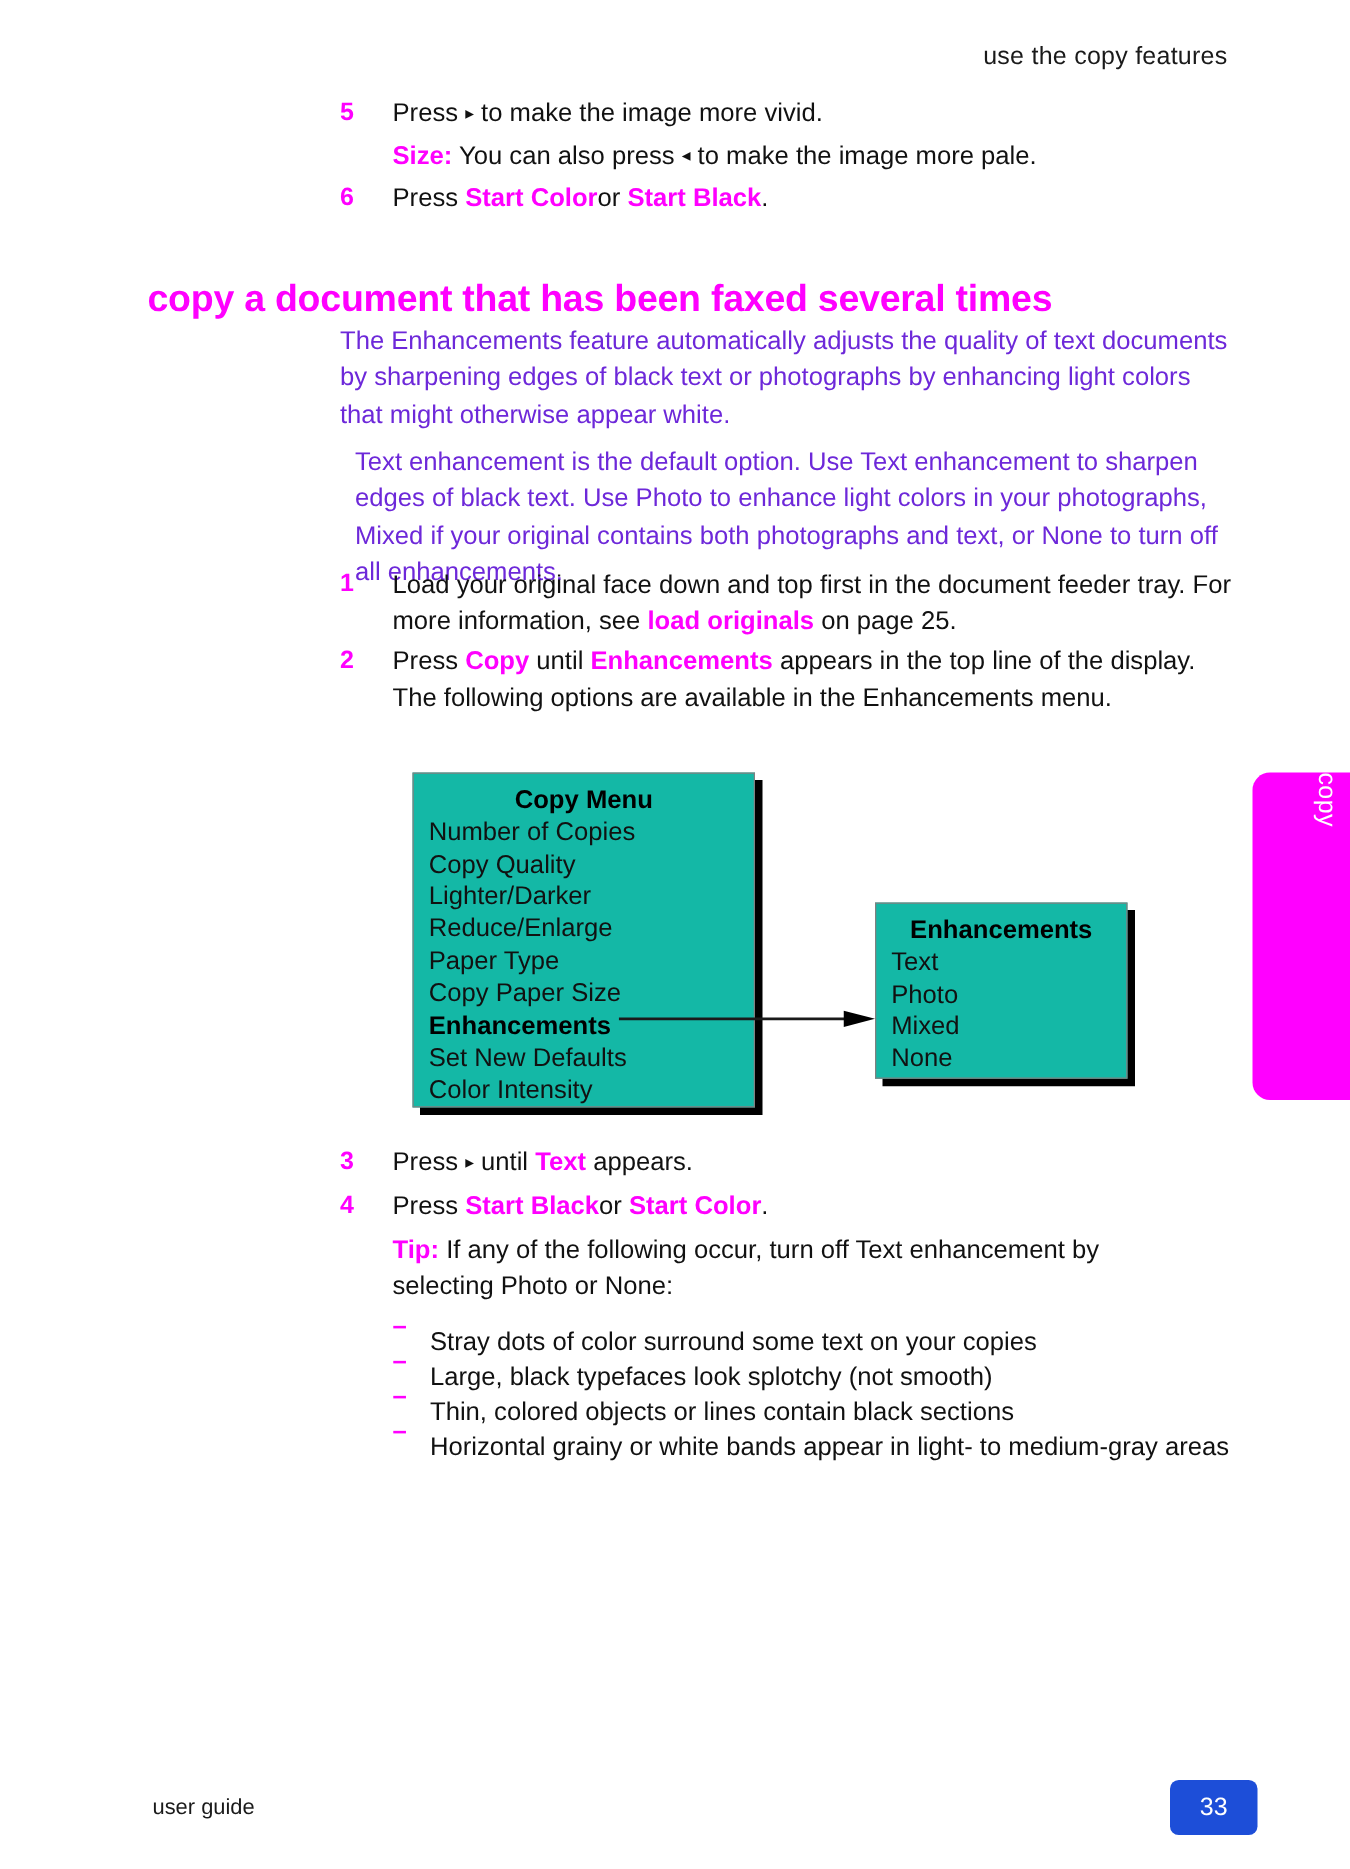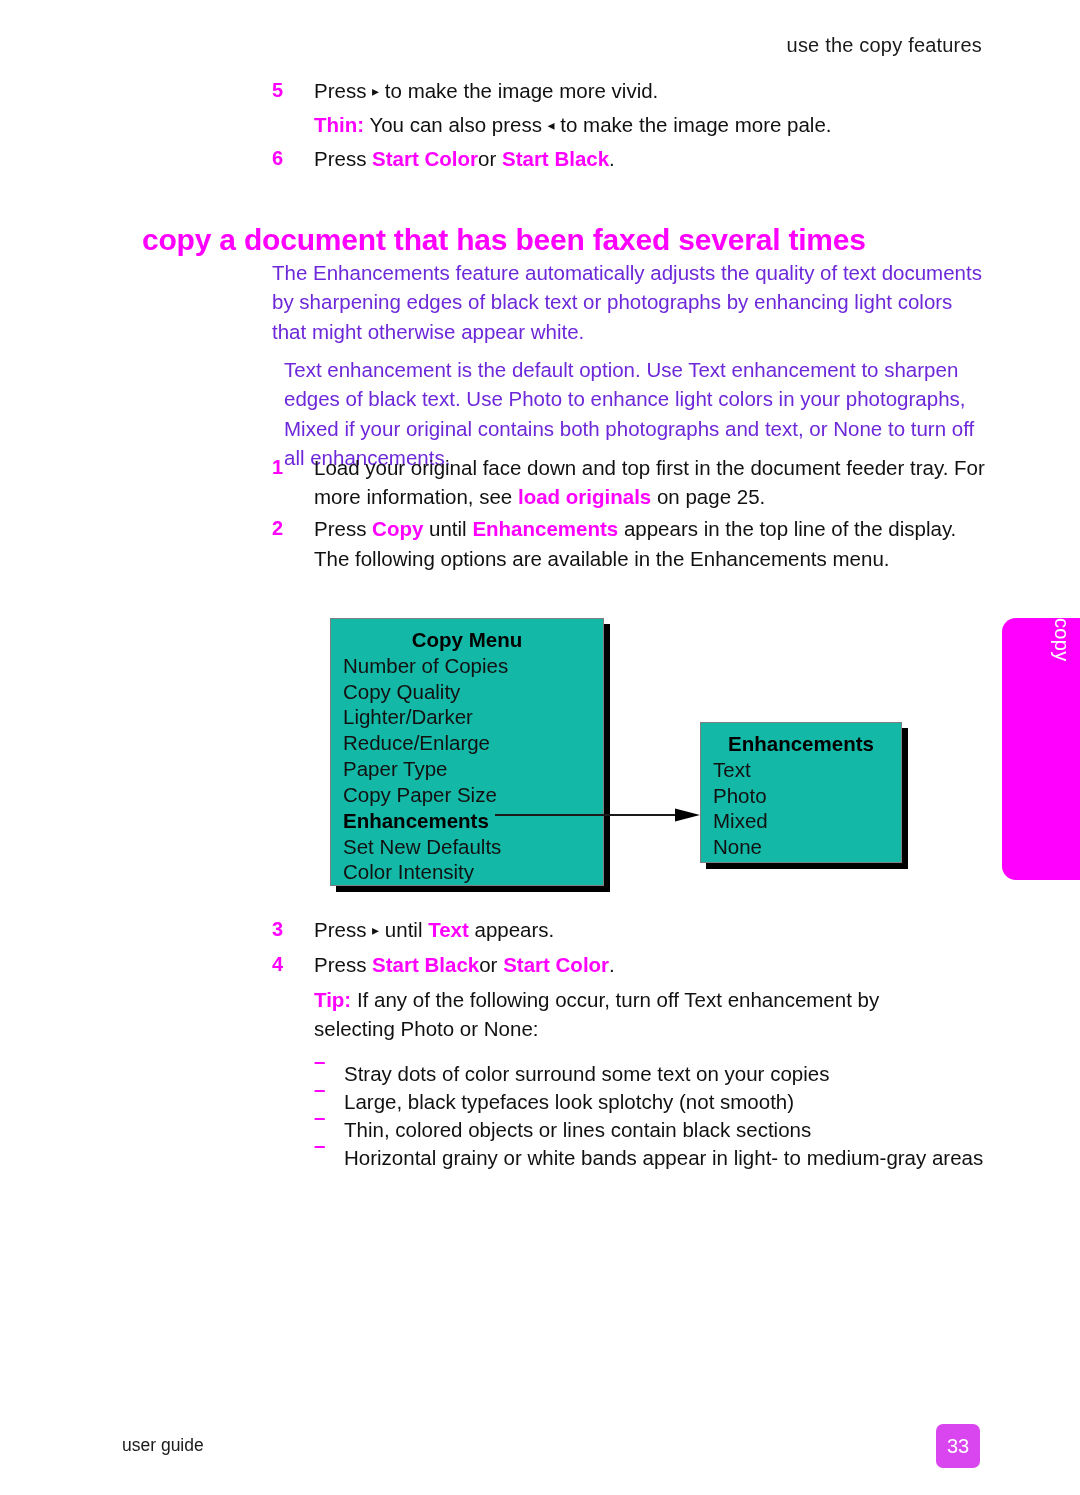--- a/index.html
+++ b/index.html
@@ -83,21 +83,20 @@
   
   .section-heading {
     position: absolute;
     left: 118px;
     top: 203px;
     font-size: 30px;
     font-weight: bold;
     color: #ff00ff;
     letter-spacing: -0.2px;
     white-space: nowrap;
-    margin-left: 24px;
   }
 
   
   .diagram {
     position: absolute;
     left: 0;
     top: 0;
     width: 1080px;
     height: 1495px;
     pointer-events: none;
@@ -212,23 +211,23 @@
     position: absolute;
     left: 122px;
     top: 1435px;
     font-size: 17.5px;
     color: #1a1a1a;
   }
   .page-badge {
     position: absolute;
     left: 936px;
     top: 1424px;
-    width: 44px;
+    width: 70px;
     height: 44px;
-    background: #d946ef;
+    background: #1d4ed8;
     border-radius: 7px;
     color: #ffffff;
     font-size: 20px;
     display: flex;
     align-items: center;
     justify-content: center;
   }
 </style>
 </head>
 <body>
@@ -240,21 +239,21 @@
   <div class="step" style="top:76px;">
     <div class="step-num">5</div>
     <div class="step-body">
       <span>Press</span>
       <span class="arrow-glyph">▸</span>
       <span>to make the image more vivid.</span>
     </div>
   </div>
 
   <div class="plain-line" style="top:110px;">
-    <b class="mg">Thin:</b>
+    <b class="mg">Size:</b>
     <span>You can also press</span>
     <span class="arrow-glyph">◂</span>
     <span>to make the image more pale.</span>
   </div>
 
   <div class="step" style="top:144px;">
     <div class="step-num">6</div>
     <div class="step-body">
       <span>Press</span>
       <b class="mg">Start Color</b><span>or</span>

